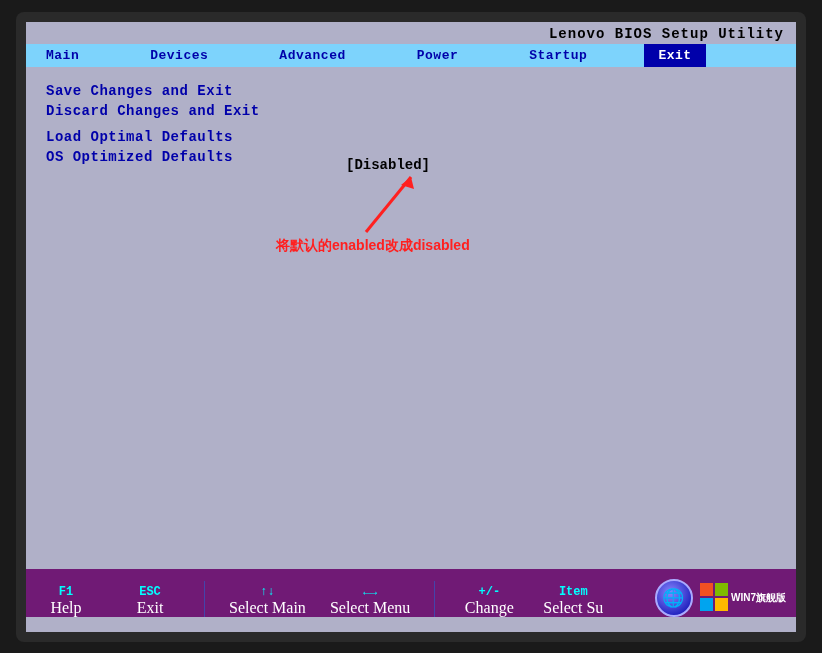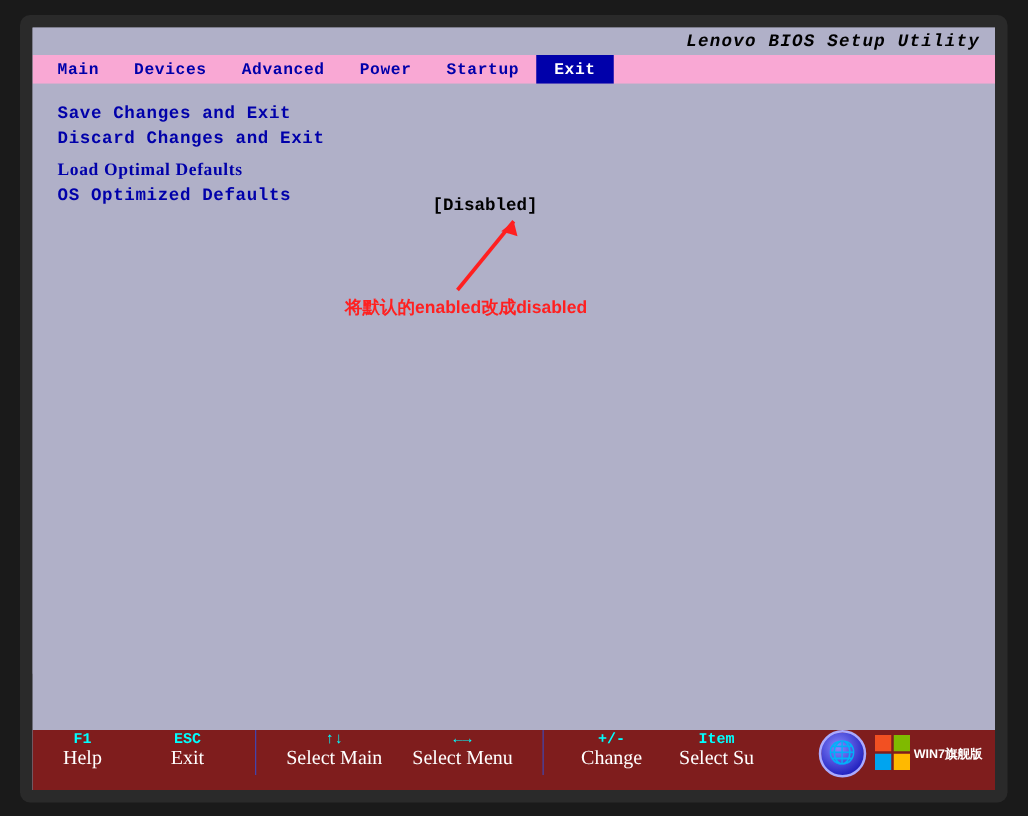--- a/index.html
+++ b/index.html
@@ -30,28 +30,28 @@
     }
     
     .title-bar {
       background: #b0b0c8;
       text-align: right;
       padding: 4px 12px 2px;
       color: #000;
       font-size: 14px;
       font-weight: bold;
       letter-spacing: 1px;
-      font-style: italic;
     }
     
     .nav-bar {
       display: flex;
       align-items: center;
-      background: #f9a8d4;
+      background: #7dd3fc;
       padding: 0 6px;
+      gap: 43px;
     }
     .nav-item {
       padding: 4px 14px;
       font-size: 13px;
       font-weight: bold;
       color: #0000aa;
       cursor: pointer;
       letter-spacing: 0.5px;
       font-family: 'Courier New', Courier, monospace;
     }
@@ -71,21 +71,20 @@
       font-size: 14px;
       font-weight: bold;
       color: #0000aa;
       font-family: 'Courier New', Courier, monospace;
       margin-bottom: 4px;
       letter-spacing: 0.5px;
       cursor: pointer;
     }
     .menu-item.spacer {
       margin-top: 10px;
-      font-family: Liberation Serif, serif;
     }
     .disabled-badge {
       position: absolute;
       top: 90px;
       left: 320px;
       color: #000000;
       font-size: 14px;
       font-weight: bold;
       font-family: Liberation Mono, monospace;
     }
@@ -107,27 +106,27 @@
     }
     
     .arrow-svg {
       position: absolute;
       top: 0;
       left: 50px;
     }
     
     .status-bar {
       position: absolute;
-      bottom: 0;
+      bottom: 15px;
       left: 0;
       right: 0;
-      background: #7f1d1d;
+      background: #701a75;
       height: 48px;
       display: flex;
-      align-items: flex-start;
+      align-items: flex-end;
       padding: 0 10px;
     }
     .status-item {
       display: flex;
       flex-direction: column;
       align-items: center;
       margin-right: 24px;
       min-width: 60px;
     }
     .status-key {

